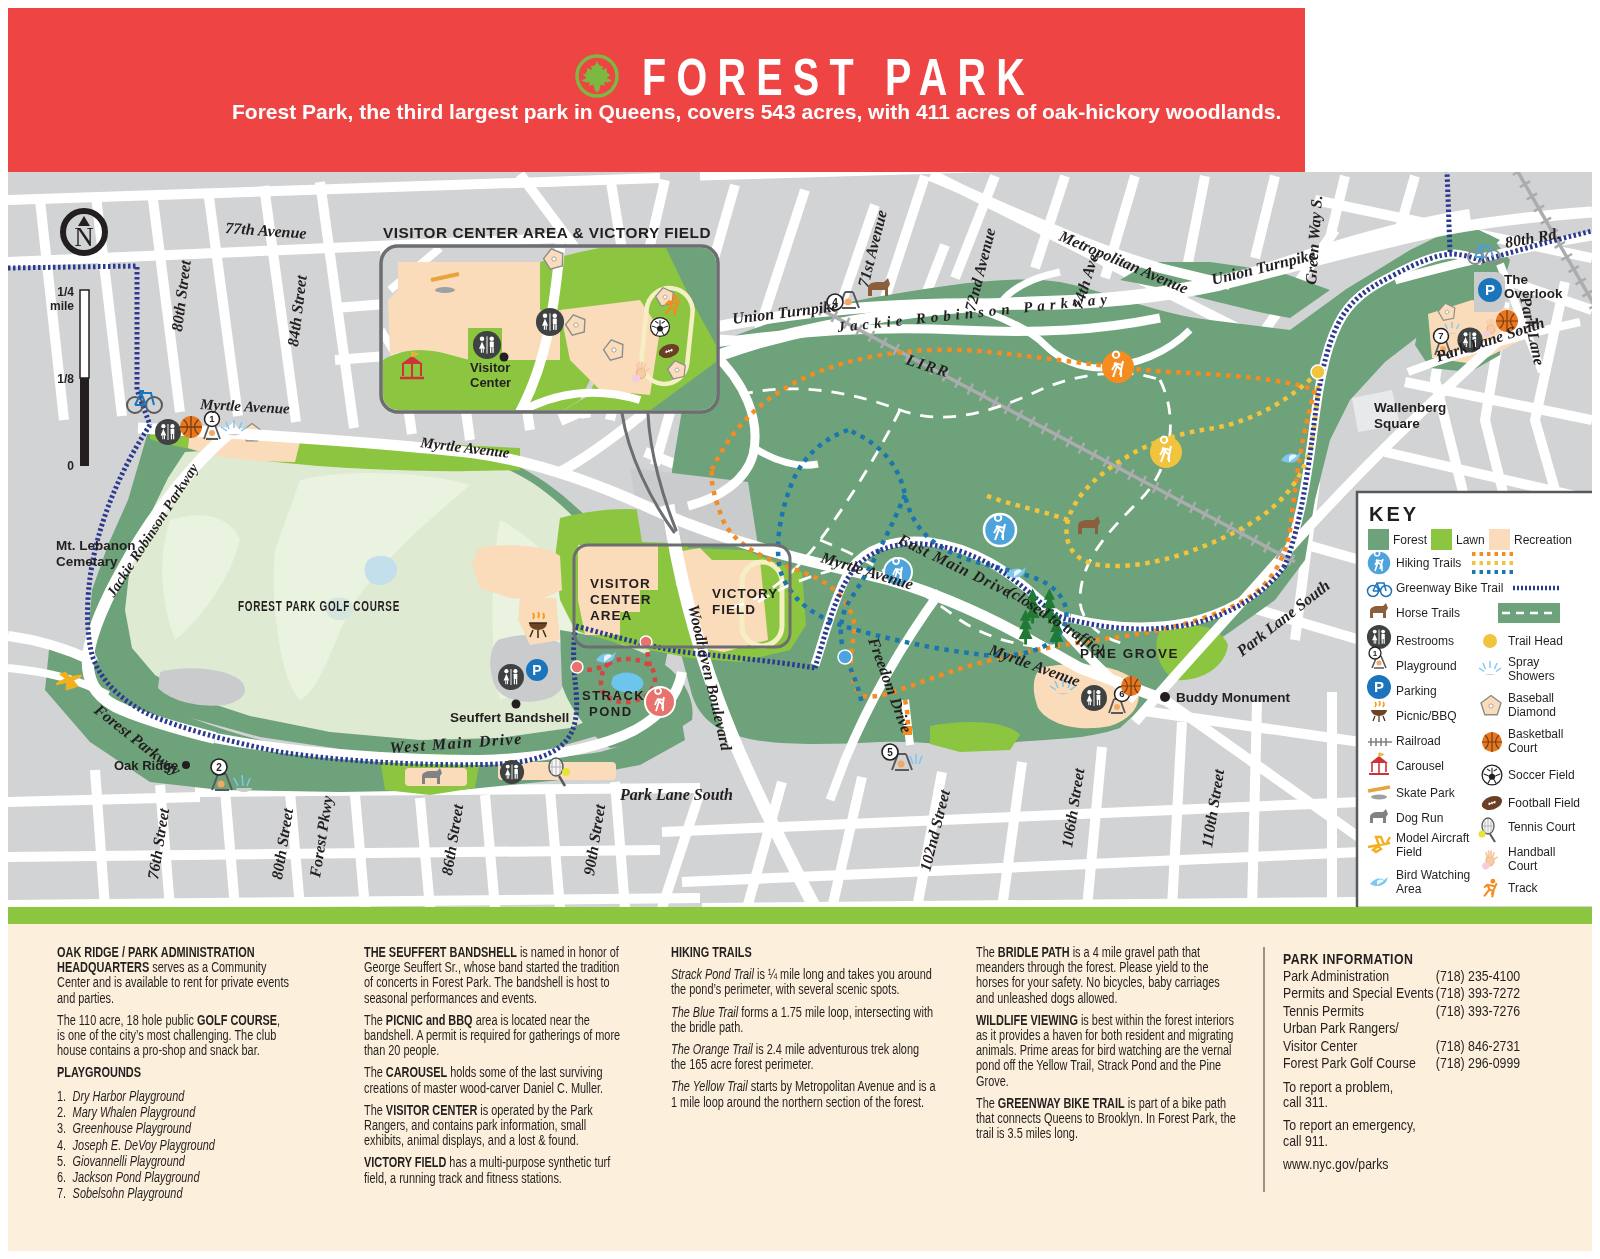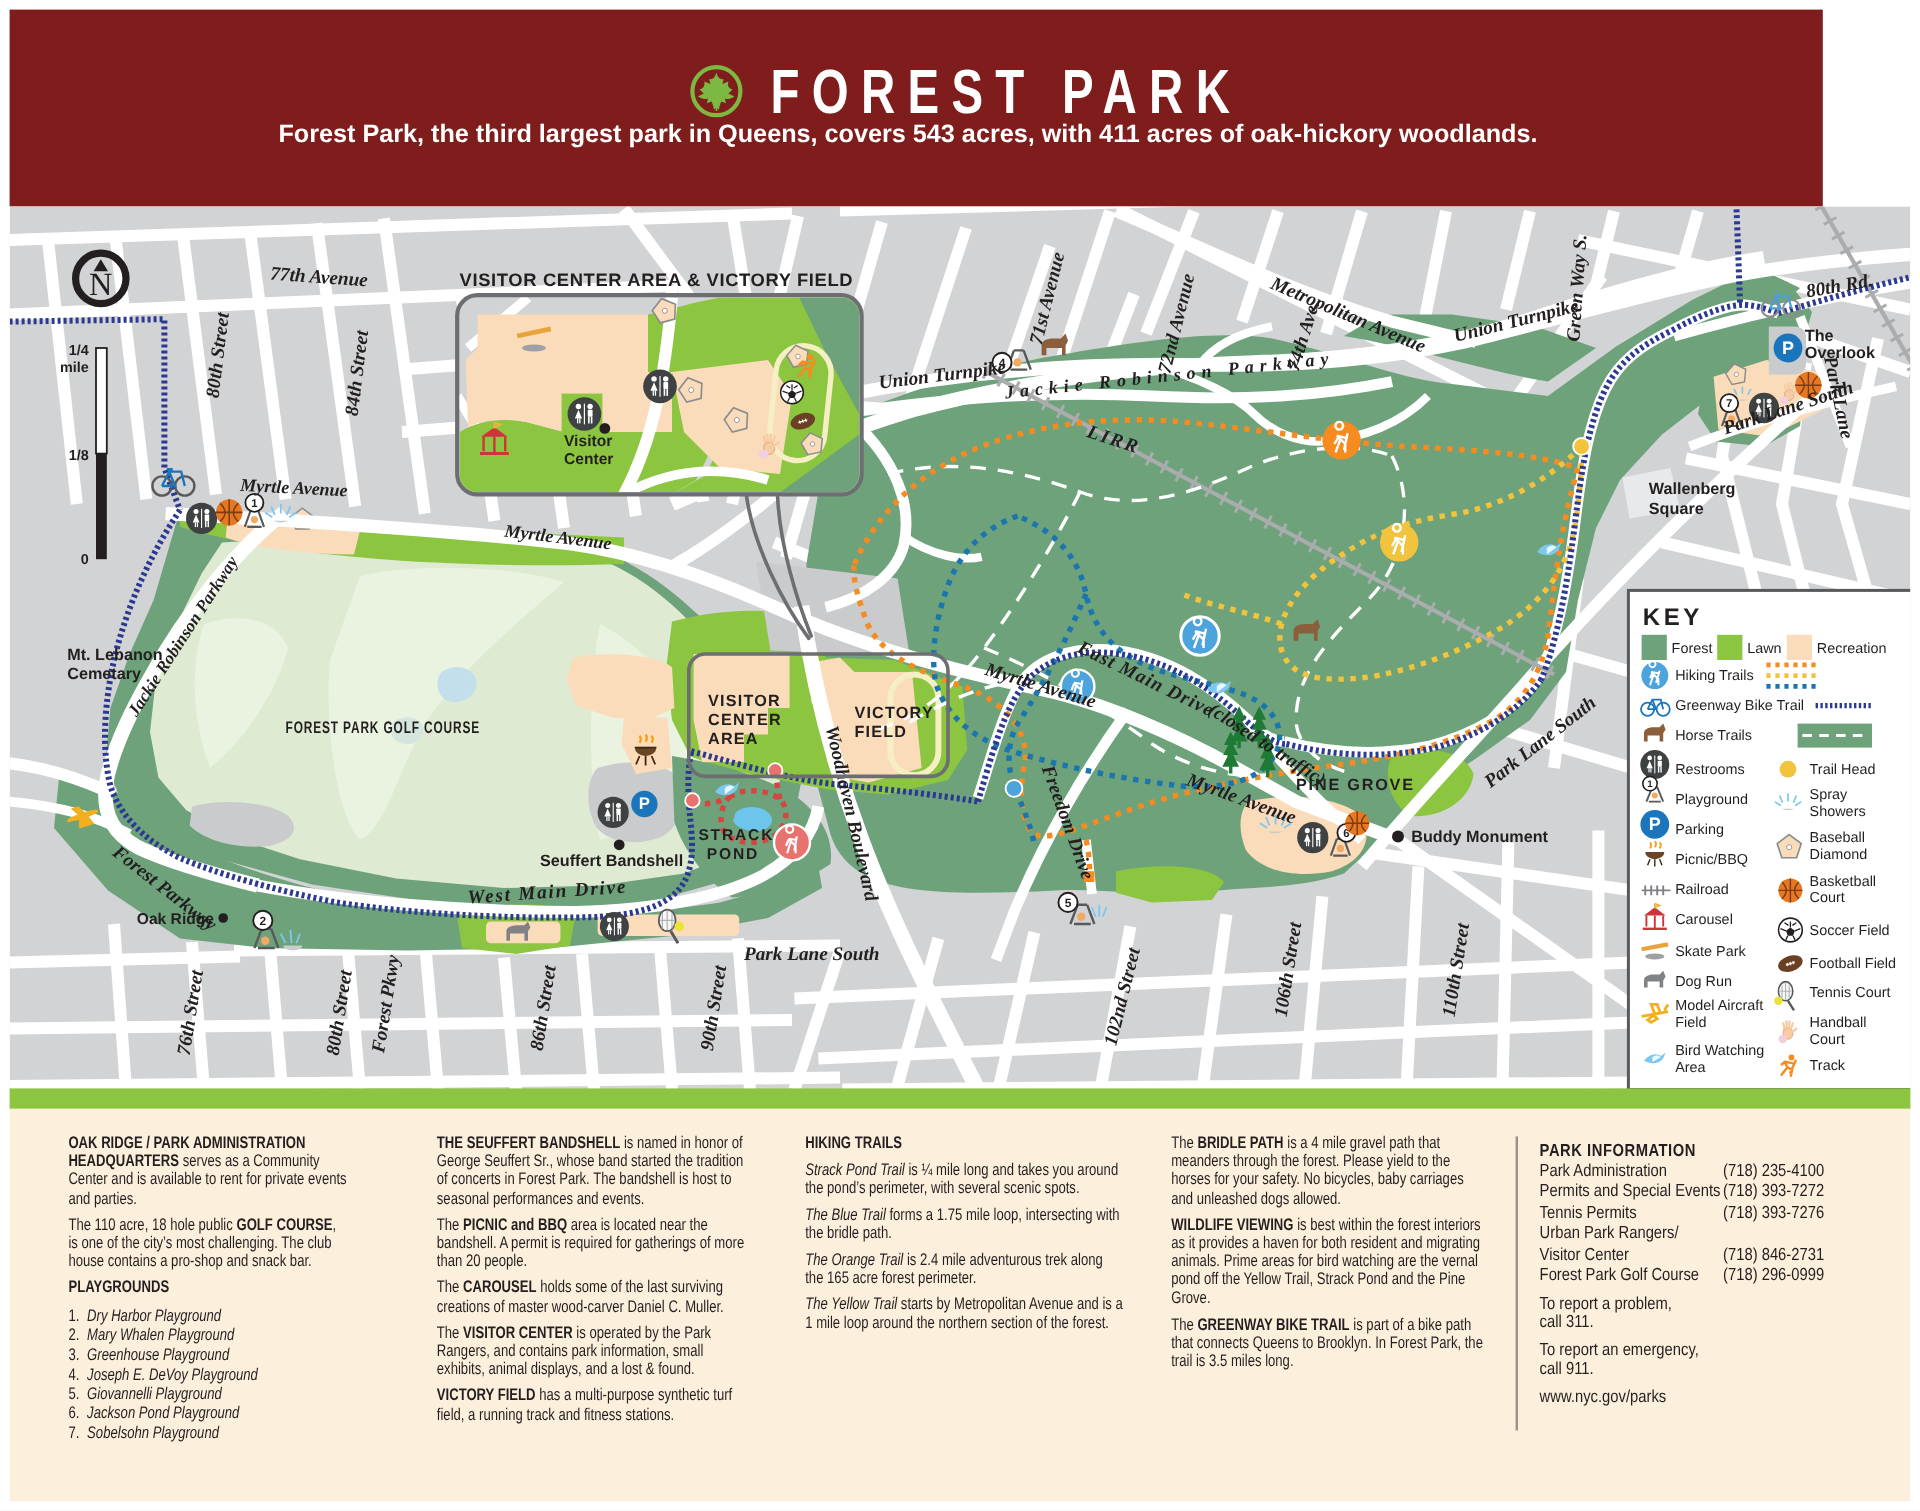--- a/index.html
+++ b/index.html
@@ -1,18 +1,18 @@
 <!DOCTYPE html>
 <html><head>
 <meta charset="utf-8">
 <style>
   html,body{margin:0;padding:0;}
   body{width:1600px;height:1259px;position:relative;background:#ffffff;font-family:"Liberation Sans",sans-serif;}
   .abs{position:absolute;}
-  #header{left:8px;top:8px;width:1511px;height:164px;background:#7f1d1d;}
+  #header{left:8px;top:8px;width:1297px;height:164px;background:#ef4444;}
   #title{position:absolute;left:634px;top:39px;color:#ffffff;font-size:52px;font-weight:bold;letter-spacing:13.5px;transform:scaleX(0.76);transform-origin:left top;white-space:nowrap;}
   #subtitle{position:absolute;left:224px;top:92px;color:#ffffff;font-size:21px;font-weight:bold;white-space:nowrap;}
   #greenbar{left:8px;top:907px;width:1584px;height:17px;background:#8cc540;}
   #bottom{left:8px;top:924px;width:1584px;height:327px;background:#fcefdb;}
   .col{position:absolute;font-size:14px;line-height:15.2px;color:#231f20;transform:scaleX(0.78);transform-origin:left top;}
   .col p{margin:0 0 7px 0;}
   h4{margin:0 0 7px 0;font-size:14px;}
   .it{font-style:italic;}
   .pg{margin:0;padding:0;list-style:none;line-height:16.3px;}
   .pg .n{display:inline-block;width:20px;font-style:normal;}

